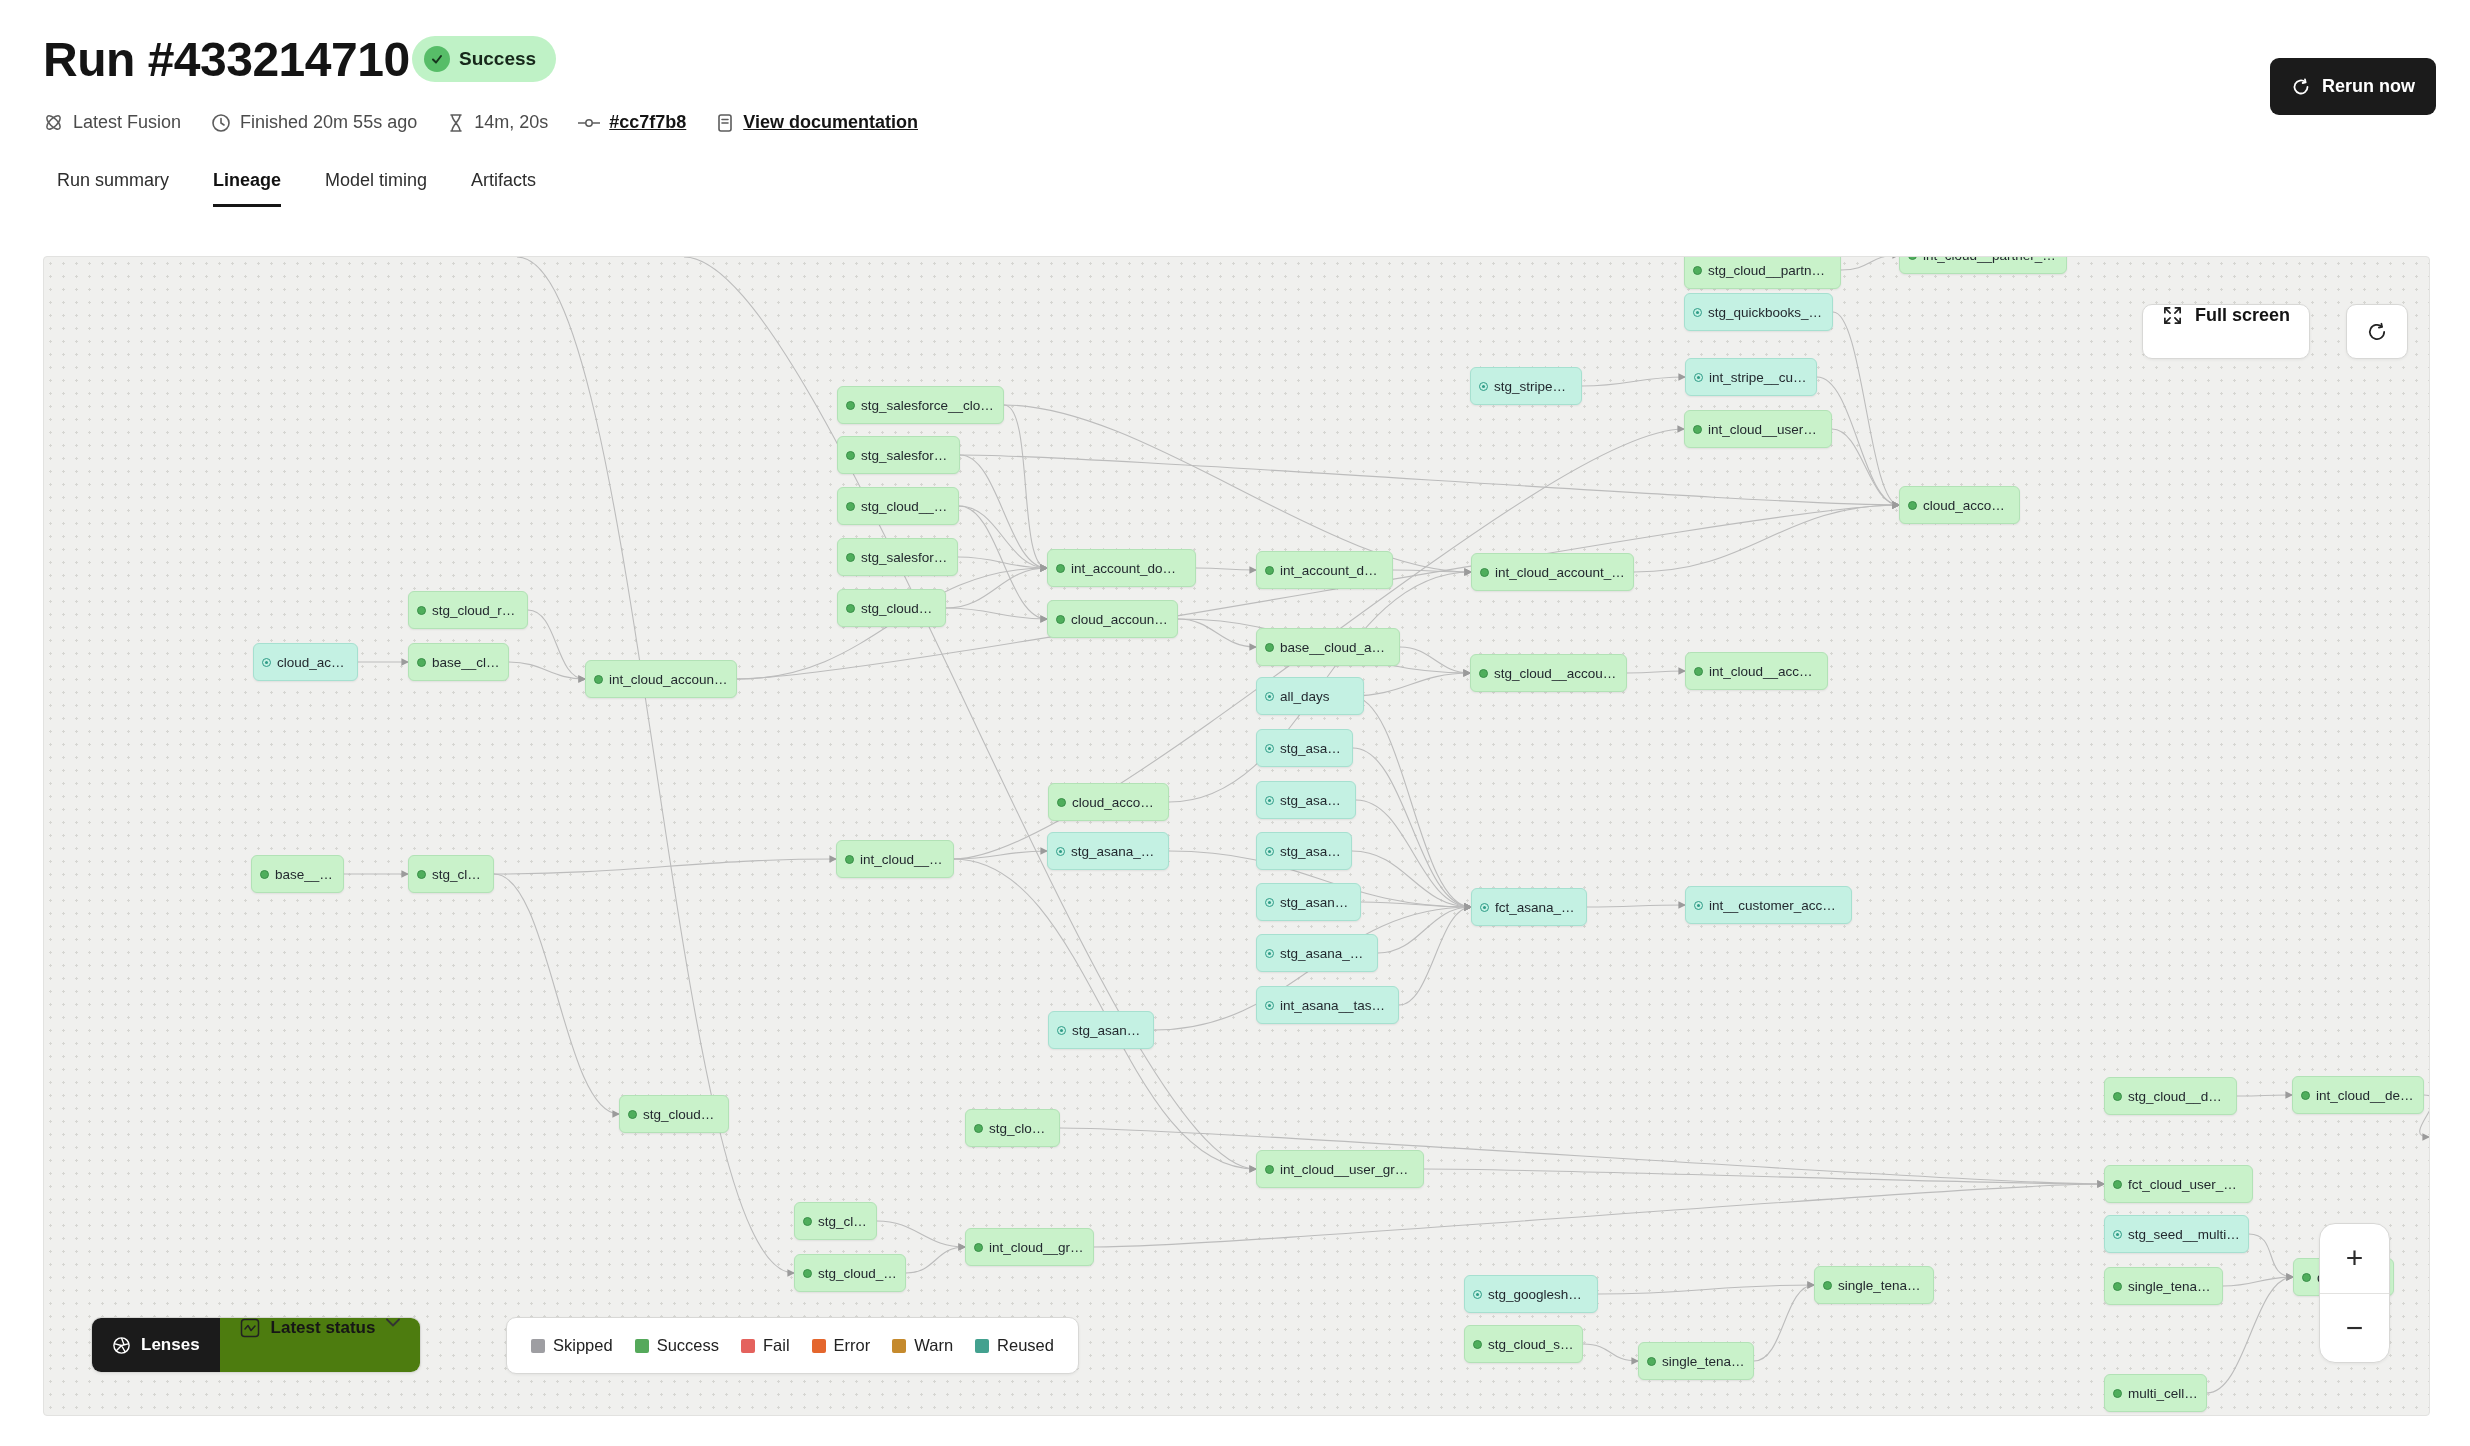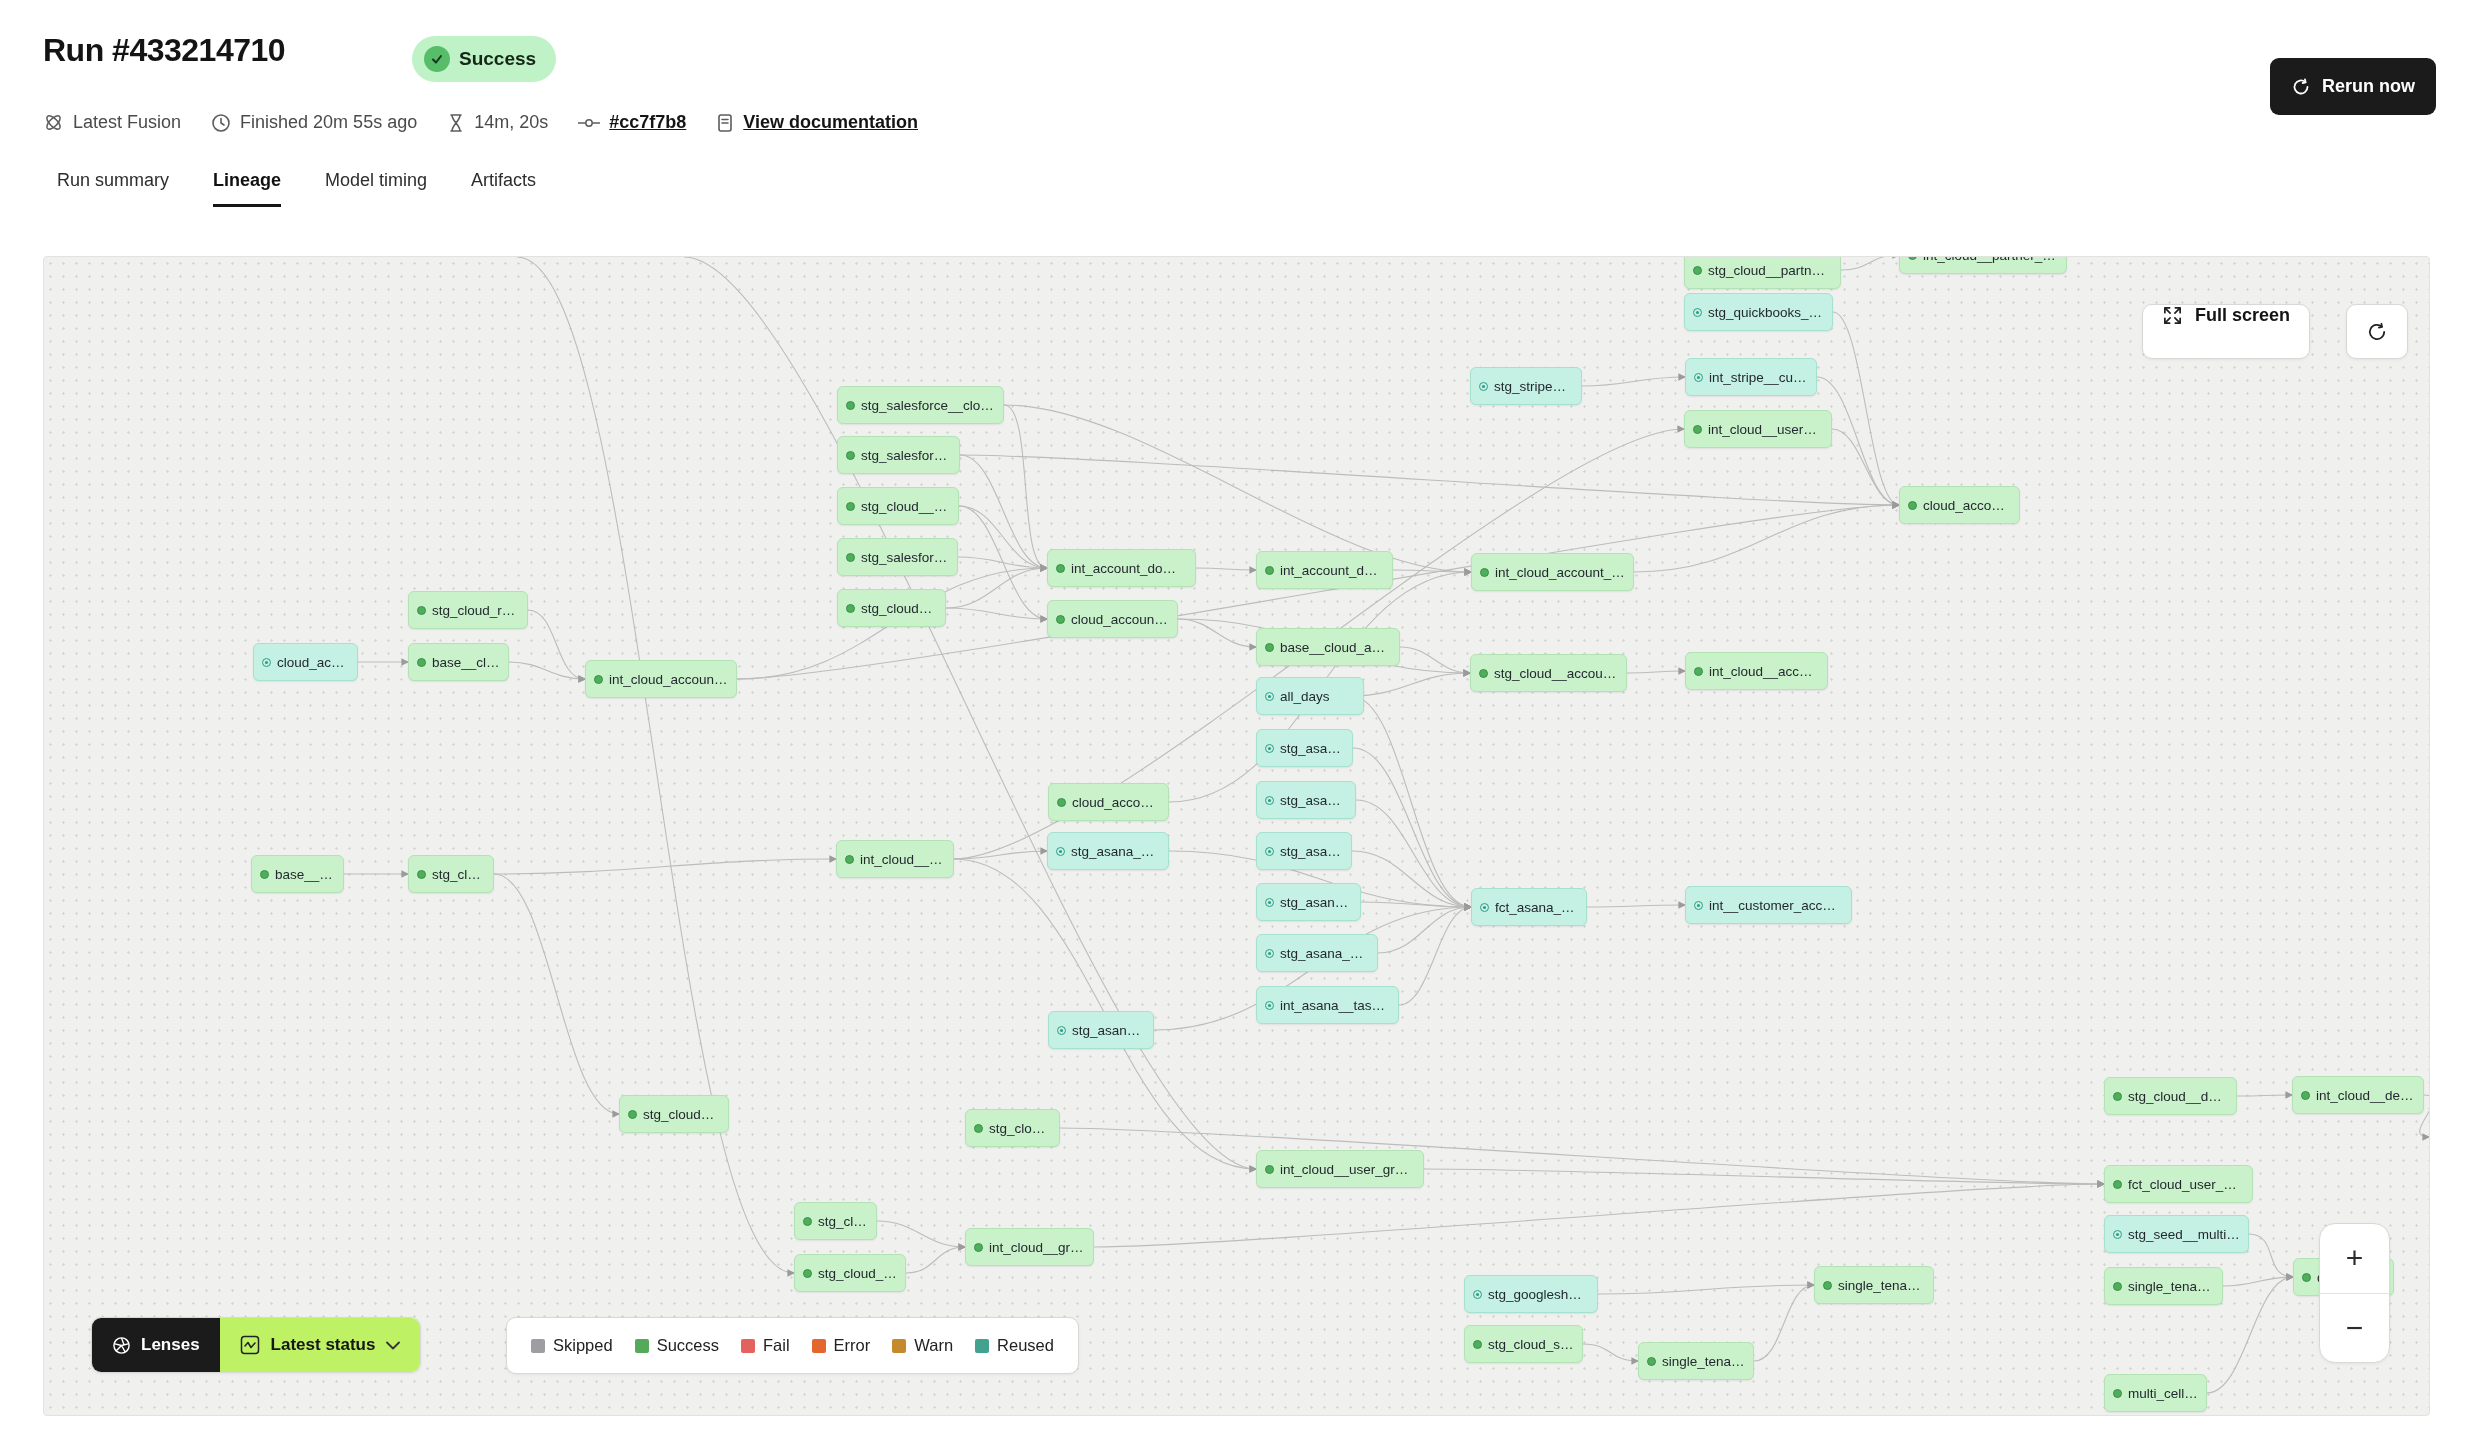--- a/index.html
+++ b/index.html
@@ -1,21 +1,21 @@
 <!DOCTYPE html>
 <html><head>
 <meta charset="utf-8">
 <style>
   html,body{margin:0;padding:0;}
   body{
     width:2470px;height:1446px;position:relative;background:#ffffff;
     font-family:"Liberation Sans", sans-serif;color:#1a1a1a;overflow:hidden;
   }
   
-  .page-title{position:absolute;left:43px;top:32px;font-size:32px;font-weight:700;letter-spacing:-0.5px;color:#141414;}
+  .page-title{position:absolute;left:43px;top:32px;font-size:48px;font-weight:700;letter-spacing:-0.5px;color:#141414;}
   .badge{position:absolute;left:412px;top:36px;height:46px;display:flex;align-items:center;gap:9px;
     background:#bff2c6;border-radius:23px;padding:0 20px 0 12px;font-size:19px;font-weight:600;color:#16271a;}
   .badge .chk{width:26px;height:26px;border-radius:50%;background:#57bd68;display:flex;align-items:center;justify-content:center;}
   .meta-row{position:absolute;left:43px;top:112px;display:flex;align-items:center;gap:30px;font-size:18px;color:#4b4b4b;}
   .meta-item{display:flex;align-items:center;gap:9px;text-align:right;}
   .meta-item svg{stroke:#5c5c5c;}
   .meta-link{color:#141414;font-weight:600;text-decoration:underline;cursor:pointer;}
   .tabs{position:absolute;left:57px;top:170px;display:flex;gap:44px;font-size:18px;color:#2d2d2d;}
   .tab{padding-bottom:13px;cursor:pointer;}
   .tab.active{font-weight:700;border-bottom:3px solid #161616;color:#111;}
@@ -43,21 +43,21 @@
   .fullscreen-btn{left:2098px;top:47px;height:55px;border-radius:10px;display:flex;align-items:flex-start;gap:12px;
     padding:0 19px;font-size:18px;font-weight:600;color:#141414;cursor:pointer;box-sizing:border-box;}
   .refresh-btn{left:2302px;top:47px;width:62px;height:55px;border-radius:10px;display:flex;align-items:center;
     justify-content:center;cursor:pointer;box-sizing:border-box;}
   .zoomctl{left:2275px;top:966px;width:71px;height:140px;border-radius:16px;display:flex;flex-direction:column;box-sizing:border-box;}
   .zoomctl .zbtn{flex:1;display:flex;align-items:center;justify-content:center;font-size:30px;font-weight:300;color:#2b2b2b;cursor:pointer;}
   .zoomctl .zdiv{height:1px;background:#e2e2e0;}
   .lenses-bar{left:47px;top:1060px;height:56px;border-radius:10px;display:flex;align-items:stretch;overflow:hidden;box-sizing:border-box;}
   .lenses-seg{background:#1b1b1b;color:#fff;display:flex;align-items:center;gap:10px;padding:0 20px;
     font-size:17px;font-weight:600;cursor:pointer;}
-  .lens-select{display:flex;align-items:center;gap:11px;padding:0 20px;font-size:17px;font-weight:600;color:#161616;cursor:pointer;background:#bef264;}
+  .lens-select{display:flex;gap:11px;padding:0 20px;font-size:17px;font-weight:600;color:#161616;cursor:pointer;background:#4d7c0f;}
   .legend{left:462px;top:1060px;height:57px;border-radius:10px;display:flex;align-items:center;gap:22px;
     padding:0 24px;font-size:16.5px;color:#222;box-sizing:border-box;}
   .legend .litem{display:flex;align-items:center;gap:8px;}
   .legend .swatch{width:14px;height:14px;border-radius:2px;flex:0 0 auto;}
 </style>
 </head>
 <body>
 
 <div class="page-title">Run #433214710</div>
 

